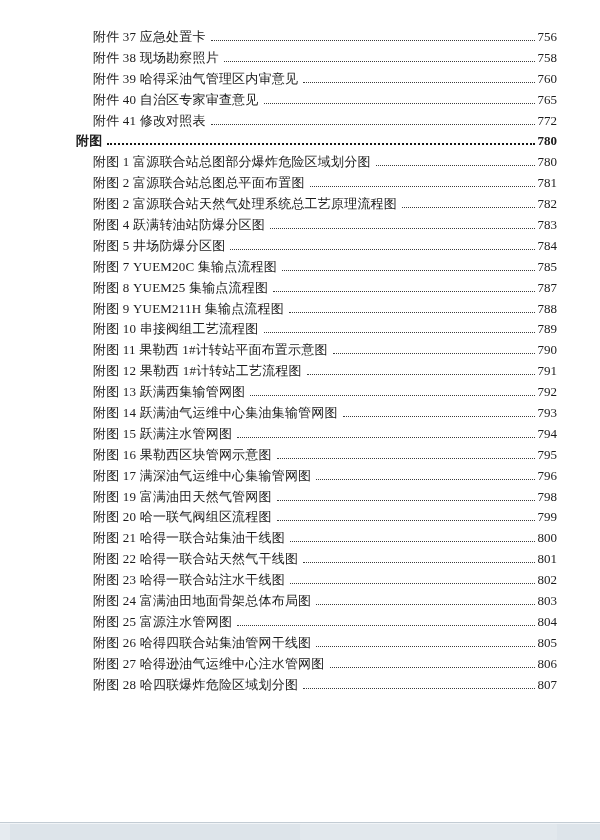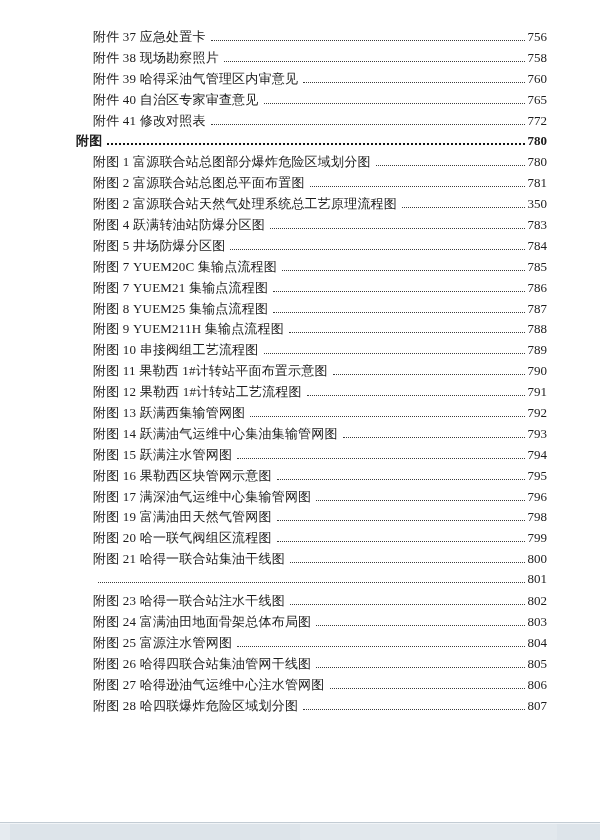--- a/index.html
+++ b/index.html
@@ -14,21 +14,21 @@
   .page {
     position: relative;
     width: 600px;
     height: 840px;
     background: #ffffff;
   }
   .toc {
     position: absolute;
     top: 28px;
     left: 0;
-    right: 53px;
+    right: 43px;
   }
   .toc-row {
     display: flex;
     align-items: baseline;
     height: 20.9px;
     padding-left: 93px;
     font-size: 13px;
     color: #1b1b1b;
     white-space: nowrap;
   }
@@ -123,43 +123,38 @@
       <span class="toc-page">780</span>
     </div>
       <div class="toc-row">
       <span class="toc-label">附图 2 富源联合站总图总平面布置图</span>
       <span class="toc-leader"></span>
       <span class="toc-page">781</span>
     </div>
       <div class="toc-row">
       <span class="toc-label">附图 2 富源联合站天然气处理系统总工艺原理流程图</span>
       <span class="toc-leader"></span>
-      <span class="toc-page">350</span>
+      <span class="toc-page">782</span>
     </div>
       <div class="toc-row">
       <span class="toc-label">附图 4 跃满转油站防爆分区图</span>
       <span class="toc-leader"></span>
       <span class="toc-page">783</span>
     </div>
       <div class="toc-row">
       <span class="toc-label">附图 5 井场防爆分区图</span>
       <span class="toc-leader"></span>
       <span class="toc-page">784</span>
     </div>
       <div class="toc-row">
       <span class="toc-label">附图 7 YUEM20C 集输点流程图</span>
       <span class="toc-leader"></span>
       <span class="toc-page">785</span>
     </div>
       <div class="toc-row">
-      <span class="toc-label">附图 7 YUEM21 集输点流程图</span>
-      <span class="toc-leader"></span>
-      <span class="toc-page">786</span>
-    </div>
-      <div class="toc-row">
       <span class="toc-label">附图 8 YUEM25 集输点流程图</span>
       <span class="toc-leader"></span>
       <span class="toc-page">787</span>
     </div>
       <div class="toc-row">
       <span class="toc-label">附图 9 YUEM211H 集输点流程图</span>
       <span class="toc-leader"></span>
       <span class="toc-page">788</span>
     </div>
       <div class="toc-row">
@@ -211,20 +206,21 @@
       <span class="toc-label">附图 20 哈一联气阀组区流程图</span>
       <span class="toc-leader"></span>
       <span class="toc-page">799</span>
     </div>
       <div class="toc-row">
       <span class="toc-label">附图 21 哈得一联合站集油干线图</span>
       <span class="toc-leader"></span>
       <span class="toc-page">800</span>
     </div>
       <div class="toc-row">
+      <span class="toc-label">附图 22 哈得一联合站天然气干线图</span>
       <span class="toc-leader"></span>
       <span class="toc-page">801</span>
     </div>
       <div class="toc-row">
       <span class="toc-label">附图 23 哈得一联合站注水干线图</span>
       <span class="toc-leader"></span>
       <span class="toc-page">802</span>
     </div>
       <div class="toc-row">
       <span class="toc-label">附图 24 富满油田地面骨架总体布局图</span>

